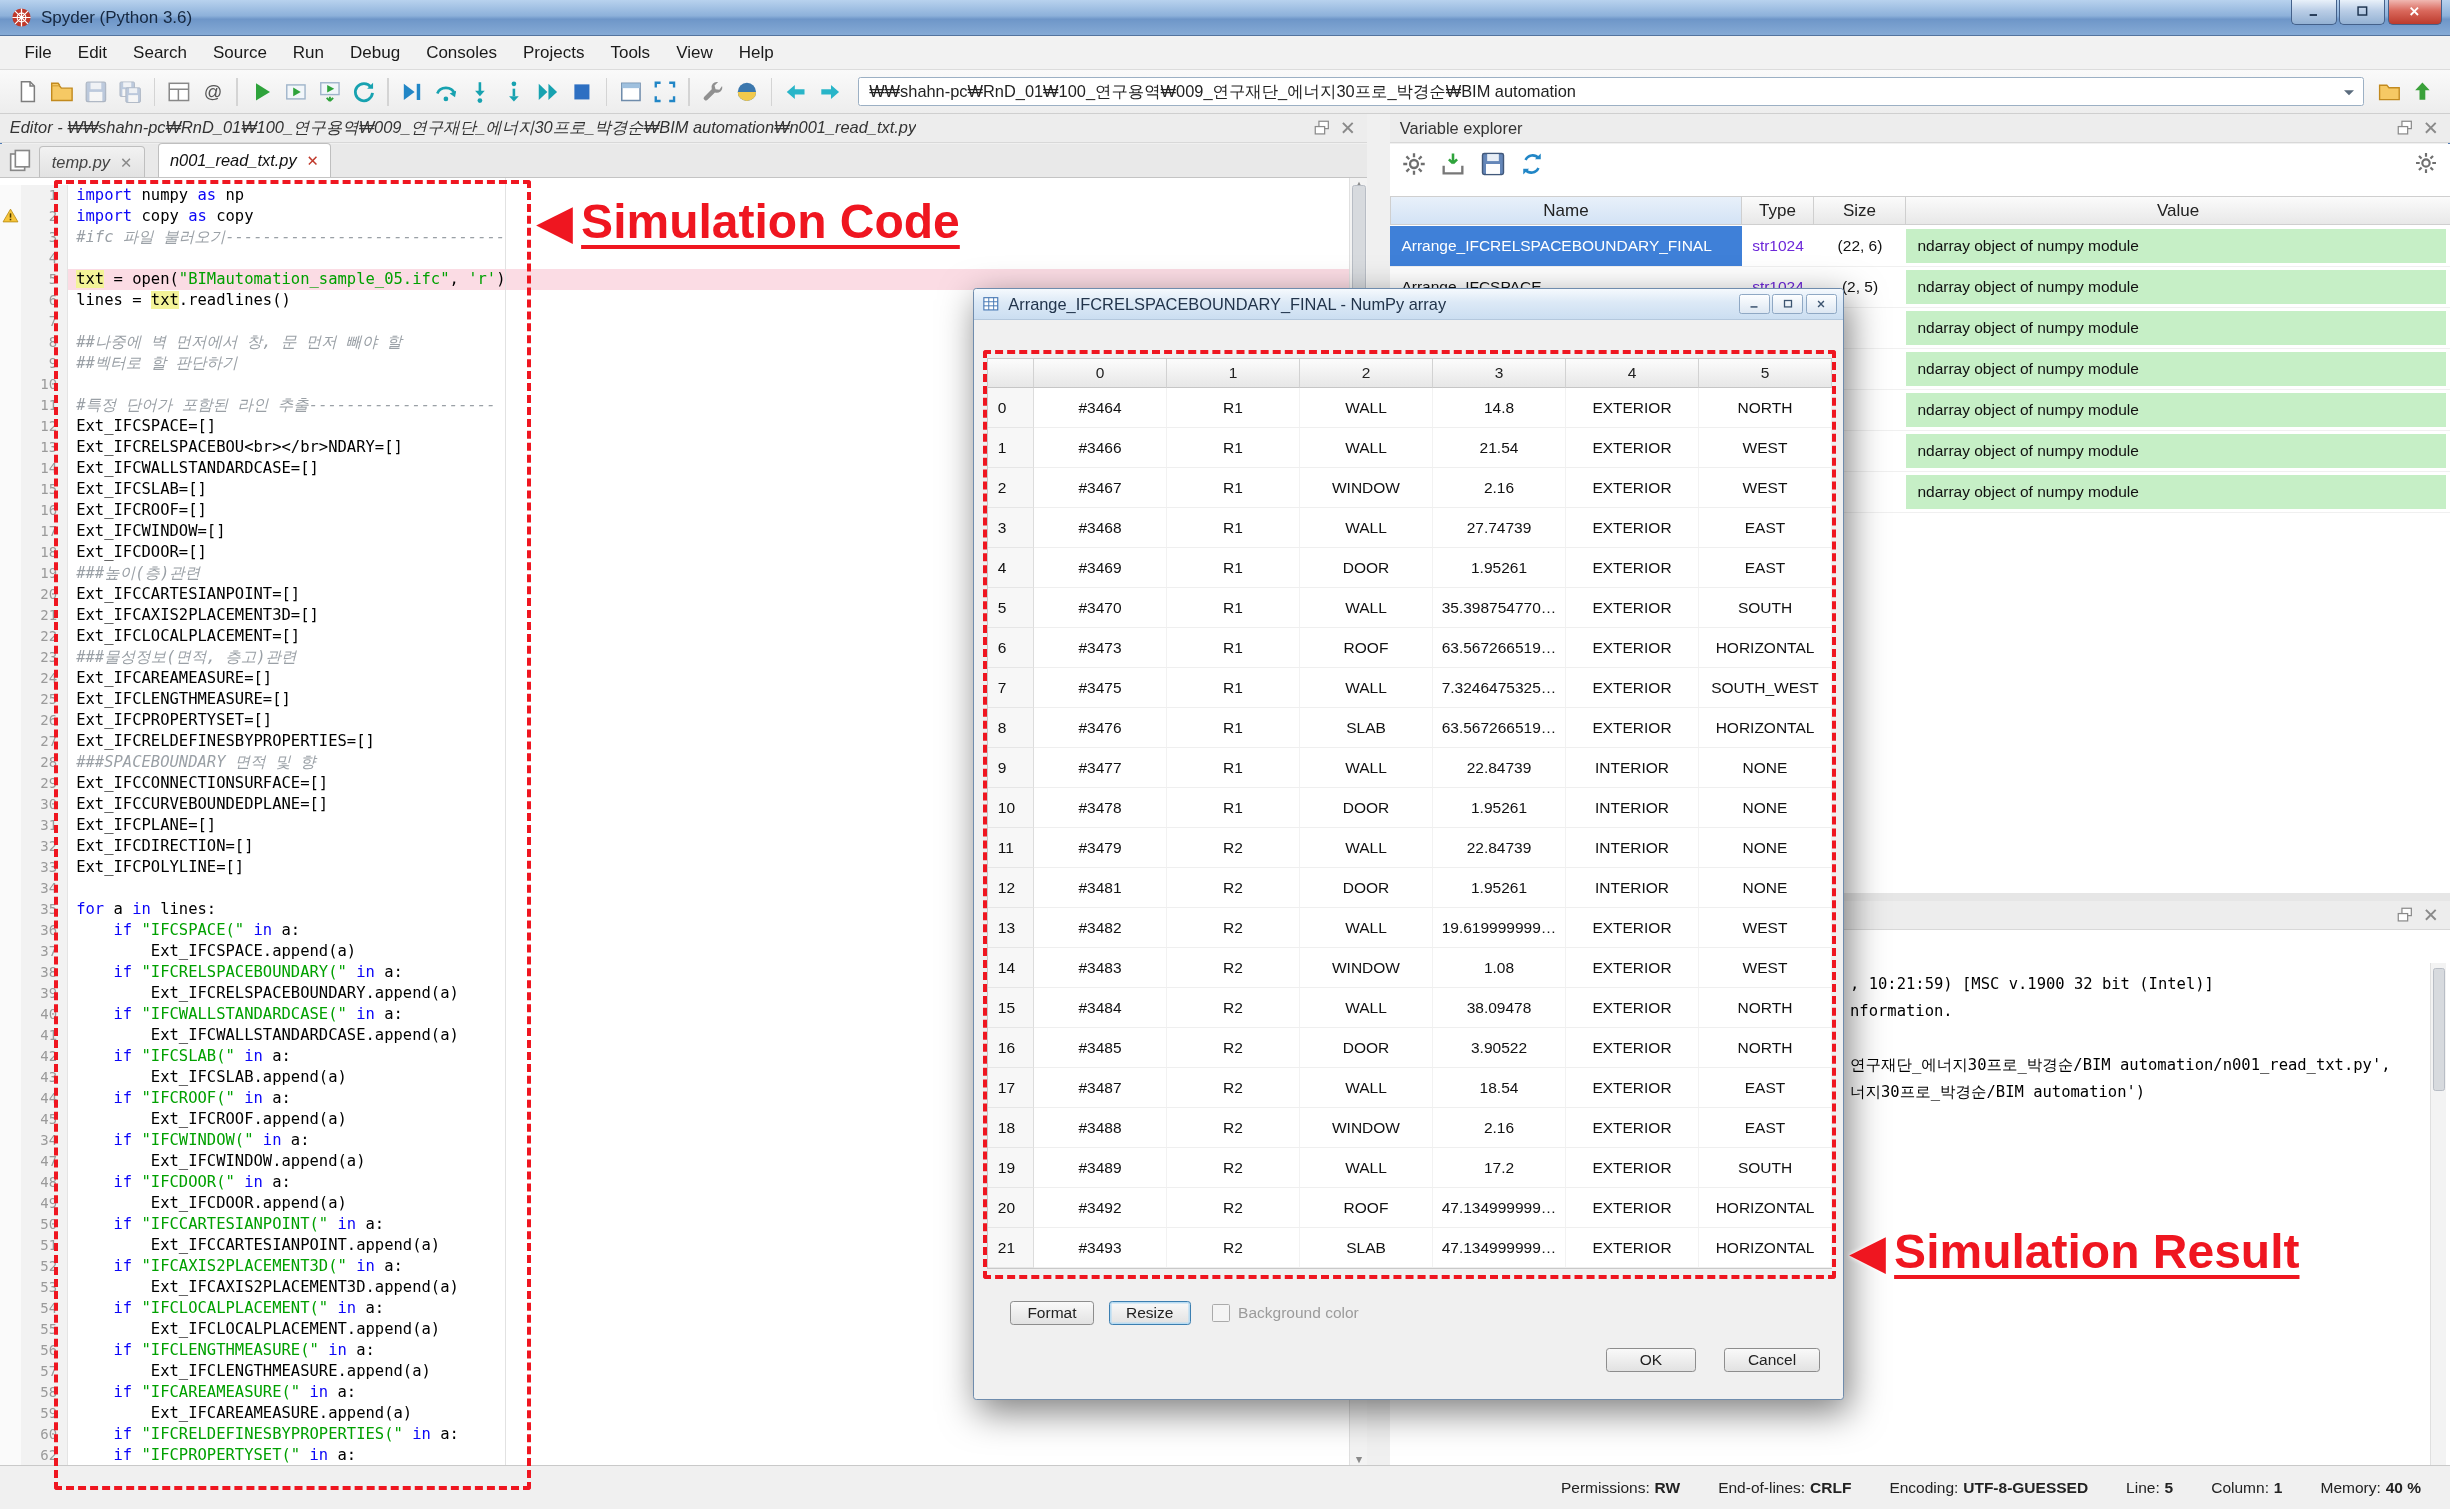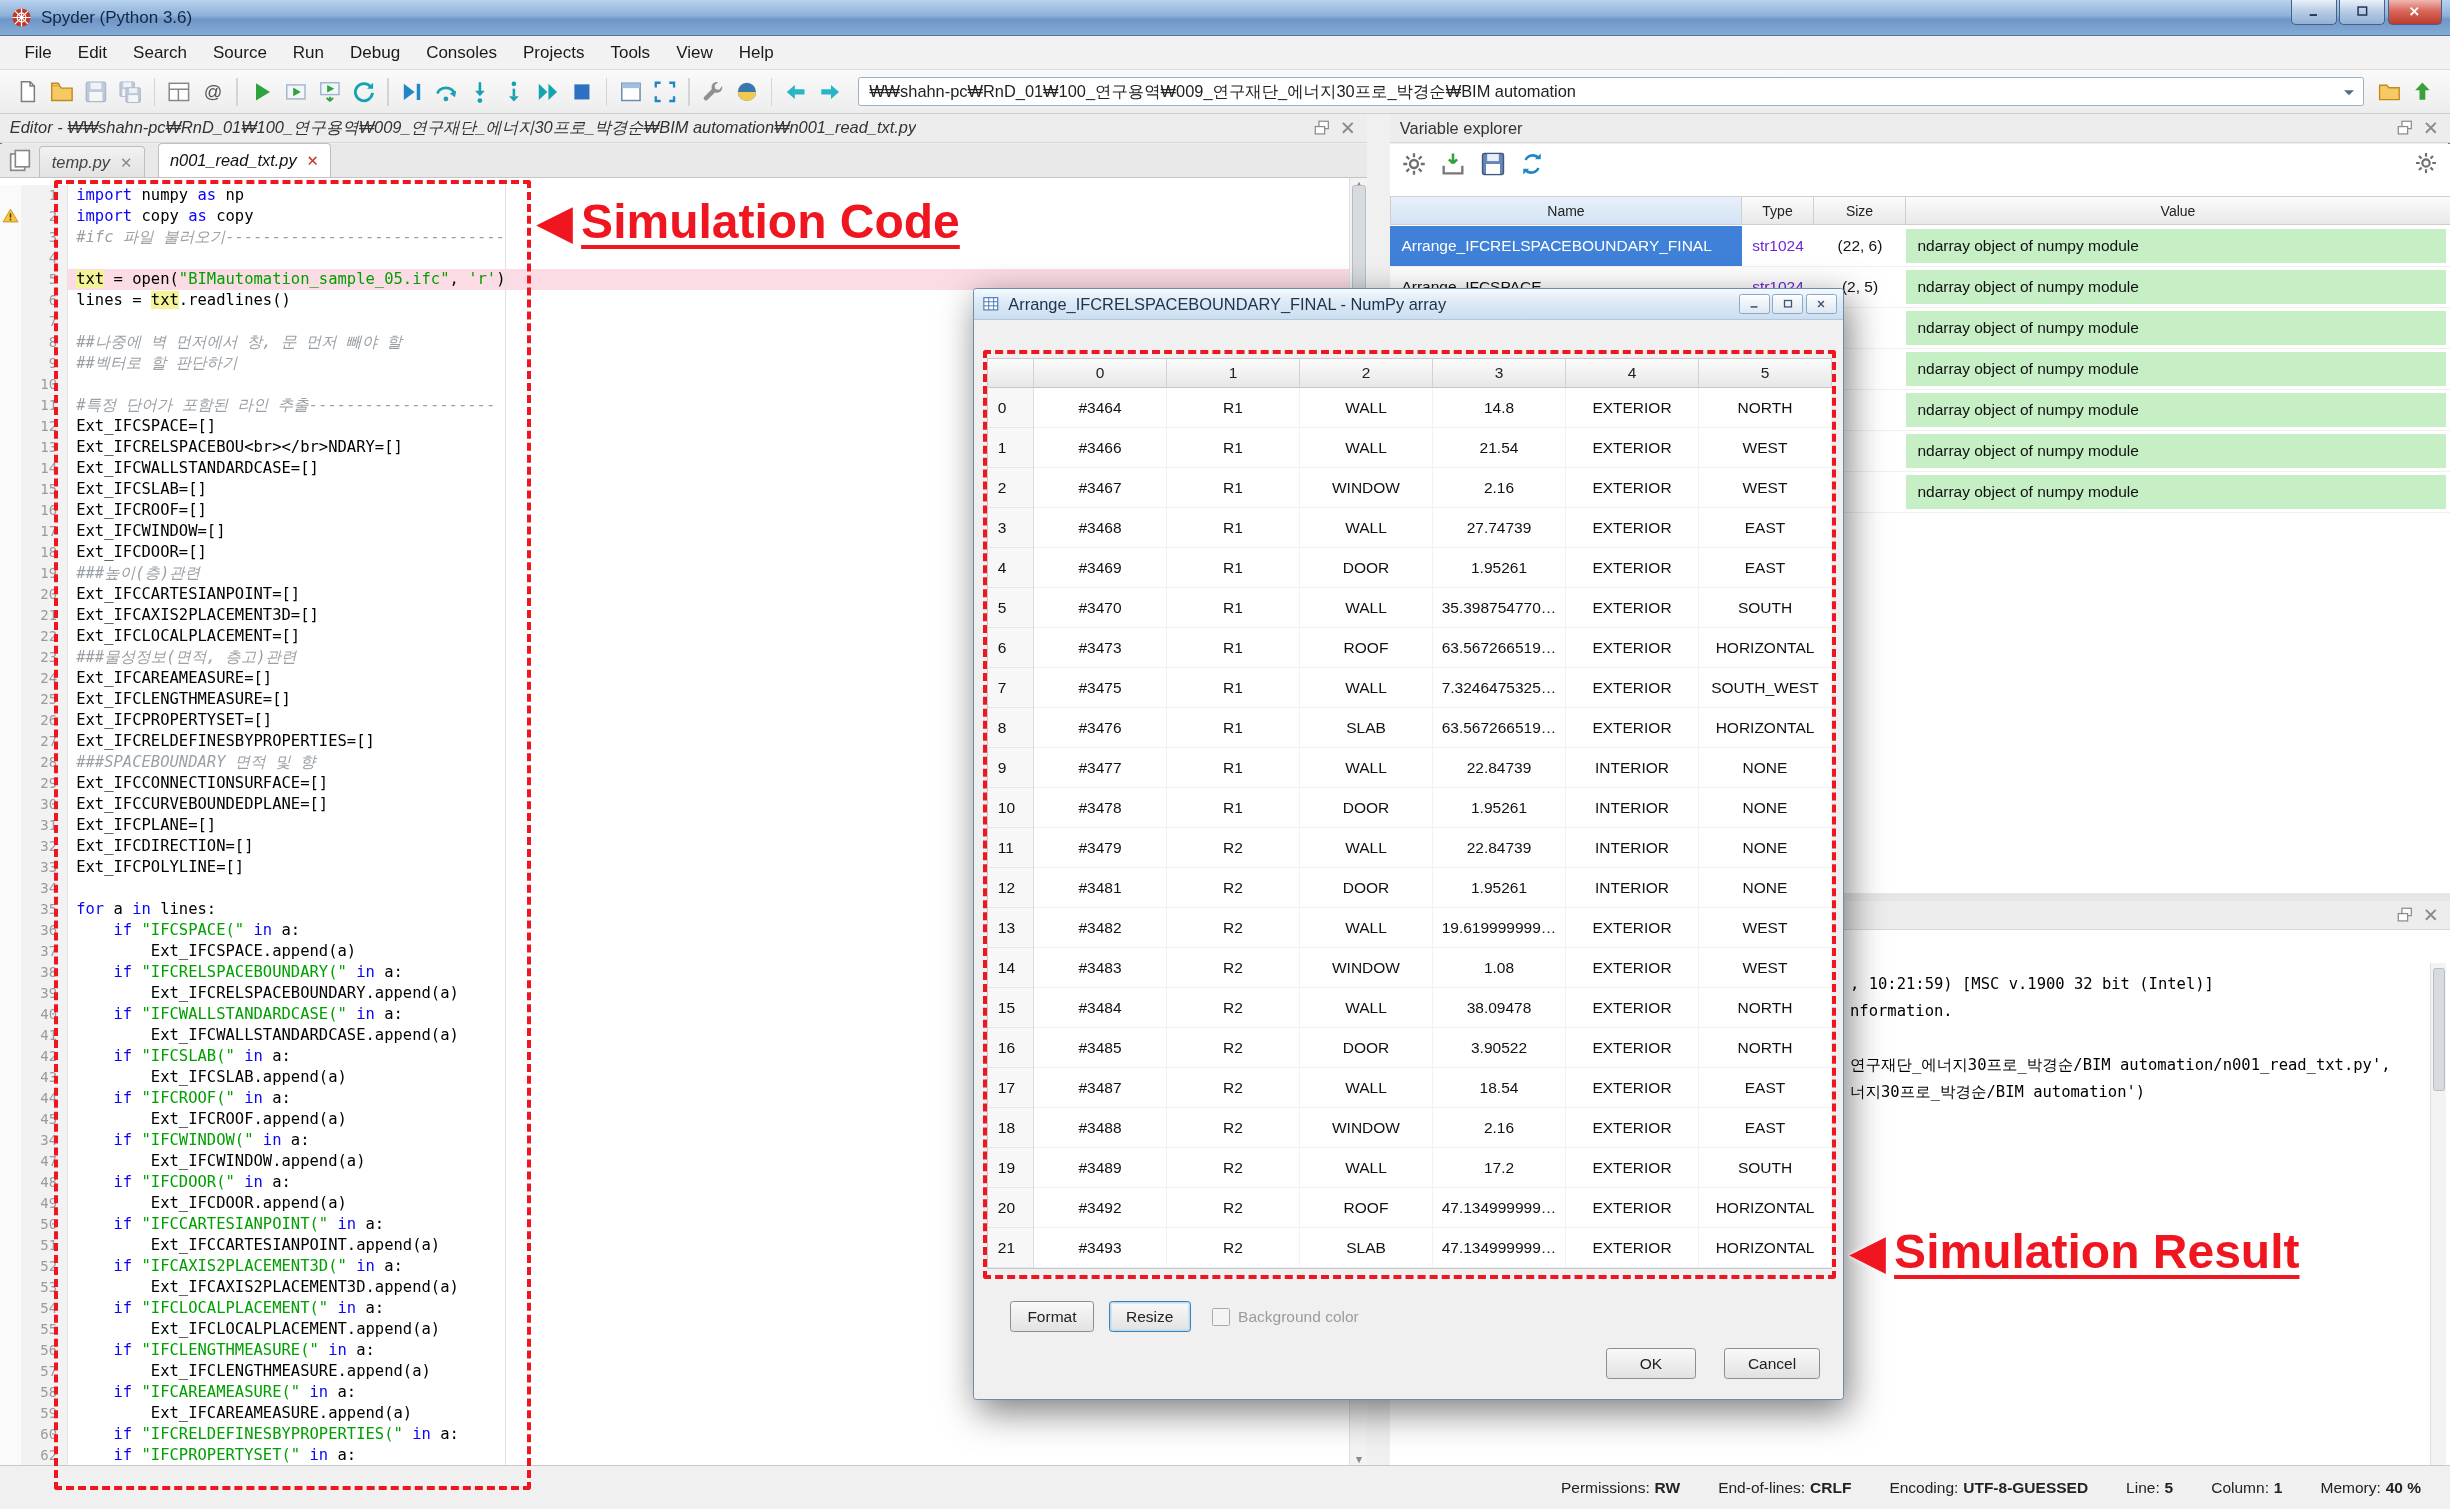--- a/index.html
+++ b/index.html
@@ -74,21 +74,21 @@
 
   .splitter-v{position:absolute;left:1367px;top:114px;width:23px;height:1351px;background:#f0f0f0;}
 
   
   .ve-bg{position:absolute;left:1390px;top:144px;width:1060px;height:749px;background:#fff;}
   .ve-toolbar{position:absolute;left:1400px;top:150px;display:flex;gap:11.4px;}
   .ve-toolbar .vt{width:28px;height:28px;}
   .ve-gear-right{position:absolute;left:2413px;top:150px;width:26px;height:26px;}
   .ve-thead{position:absolute;left:1390px;top:196px;width:1060px;height:29px;display:grid;grid-template-columns:352px 72px 92px 545px;}
   .ve-h{background:linear-gradient(#fbfbfb,#e8e8e8);border:0.8px solid #cfcfcf;border-left:none;
-    display:flex;align-items:center;justify-content:center;font-size:14px;color:#222;}
+    display:flex;align-items:center;justify-content:center;font-size:17px;color:#222;}
   .ve-h:first-child{border-left:0.8px solid #cfcfcf;background:linear-gradient(#e8f0fa,#d3e3f5);}
   #ve-rows{position:absolute;left:1390px;top:226px;width:1060px;}
   .ve-row{display:grid;grid-template-columns:352px 72px 92px 545px;height:41px;}
   .ve-row>div{display:flex;align-items:center;font-size:15.5px;border-bottom:0.8px solid #f0f0f0;overflow:hidden;white-space:nowrap;}
   .ve-name{padding-left:11.4px;color:#111;}
   .ve-type{color:#6d28d9;justify-content:center;}
   .ve-size{justify-content:center;color:#111;}
   .ve-val{padding:0;}
   .ve-val .pill{background:#c6efc6;height:34px;margin:3.3px 4.9px 3.3px 0;flex:1;display:flex;align-items:center;padding-left:11.4px;color:#111;}
   .ve-row.sel .ve-name{background:#3f80d8;color:#fff;}
@@ -123,21 +123,21 @@
   .dlg-thead{display:grid;grid-template-columns:46px repeat(6,133px);}
   .dlg-th{height:29px;background:linear-gradient(#fcfcfc,#e7e7e7);border-right:0.8px solid #d2d2d2;border-bottom:0.8px solid #c6c6c6;
     display:flex;align-items:center;justify-content:center;font-size:15.5px;color:#222;}
   .dlg-row{display:grid;grid-template-columns:46px repeat(6,133px);height:40px;}
   .dlg-idx{background:#f7f7f7;border-right:0.8px solid #dcdcdc;border-bottom:0.8px solid #e6e6e6;
     display:flex;align-items:center;padding-left:9.8px;font-size:15.5px;color:#111;}
   .dlg-cell{display:flex;align-items:center;justify-content:center;font-size:15.5px;color:#111;
     border-right:0.8px solid #f2f2f2;border-bottom:0.8px solid #efefef;background:#fff;white-space:nowrap;overflow:hidden;}
   .dlg-foot1{position:absolute;left:36px;top:1012px;display:flex;gap:14.7px;align-items:center;}
   .dlg-foot2{position:absolute;right:23px;top:1059px;display:flex;gap:28px;}
-  .btn{height:31px;min-width:78px;background:linear-gradient(#f9f9f9,#e2e2e2);border:0.8px solid #8d8d8d;border-radius:3.3px;
+  .btn{height:24px;min-width:78px;background:linear-gradient(#f9f9f9,#e2e2e2);border:0.8px solid #8d8d8d;border-radius:3.3px;
     font-size:15.5px;color:#222;display:inline-flex;align-items:center;justify-content:center;padding:0 16.4px;text-align:center;}
   .btn.focus{border:0.8px solid #3c7fb1;box-shadow:0 0 0 1.6px #b9dcf2 inset;}
   .cb-wrap{display:flex;align-items:center;gap:8.2px;margin-left:6.5px;}
   .cb-box{width:18px;height:18px;border:0.8px solid #aaa;background:#f4f4f4;border-radius:1.6px;}
   .cb-label{font-size:15.5px;color:#9b9b9b;}
 
   
   .ann-rect{position:absolute;border:4.9px dashed #ef1620;z-index:40;border-radius:3.3px;}
   .ann-label{position:absolute;z-index:41;font-weight:bold;font-size:48px;color:#ef1620;white-space:nowrap;
     text-shadow:0 0 4.9px #fff,0 0 1.6px #fff;}

